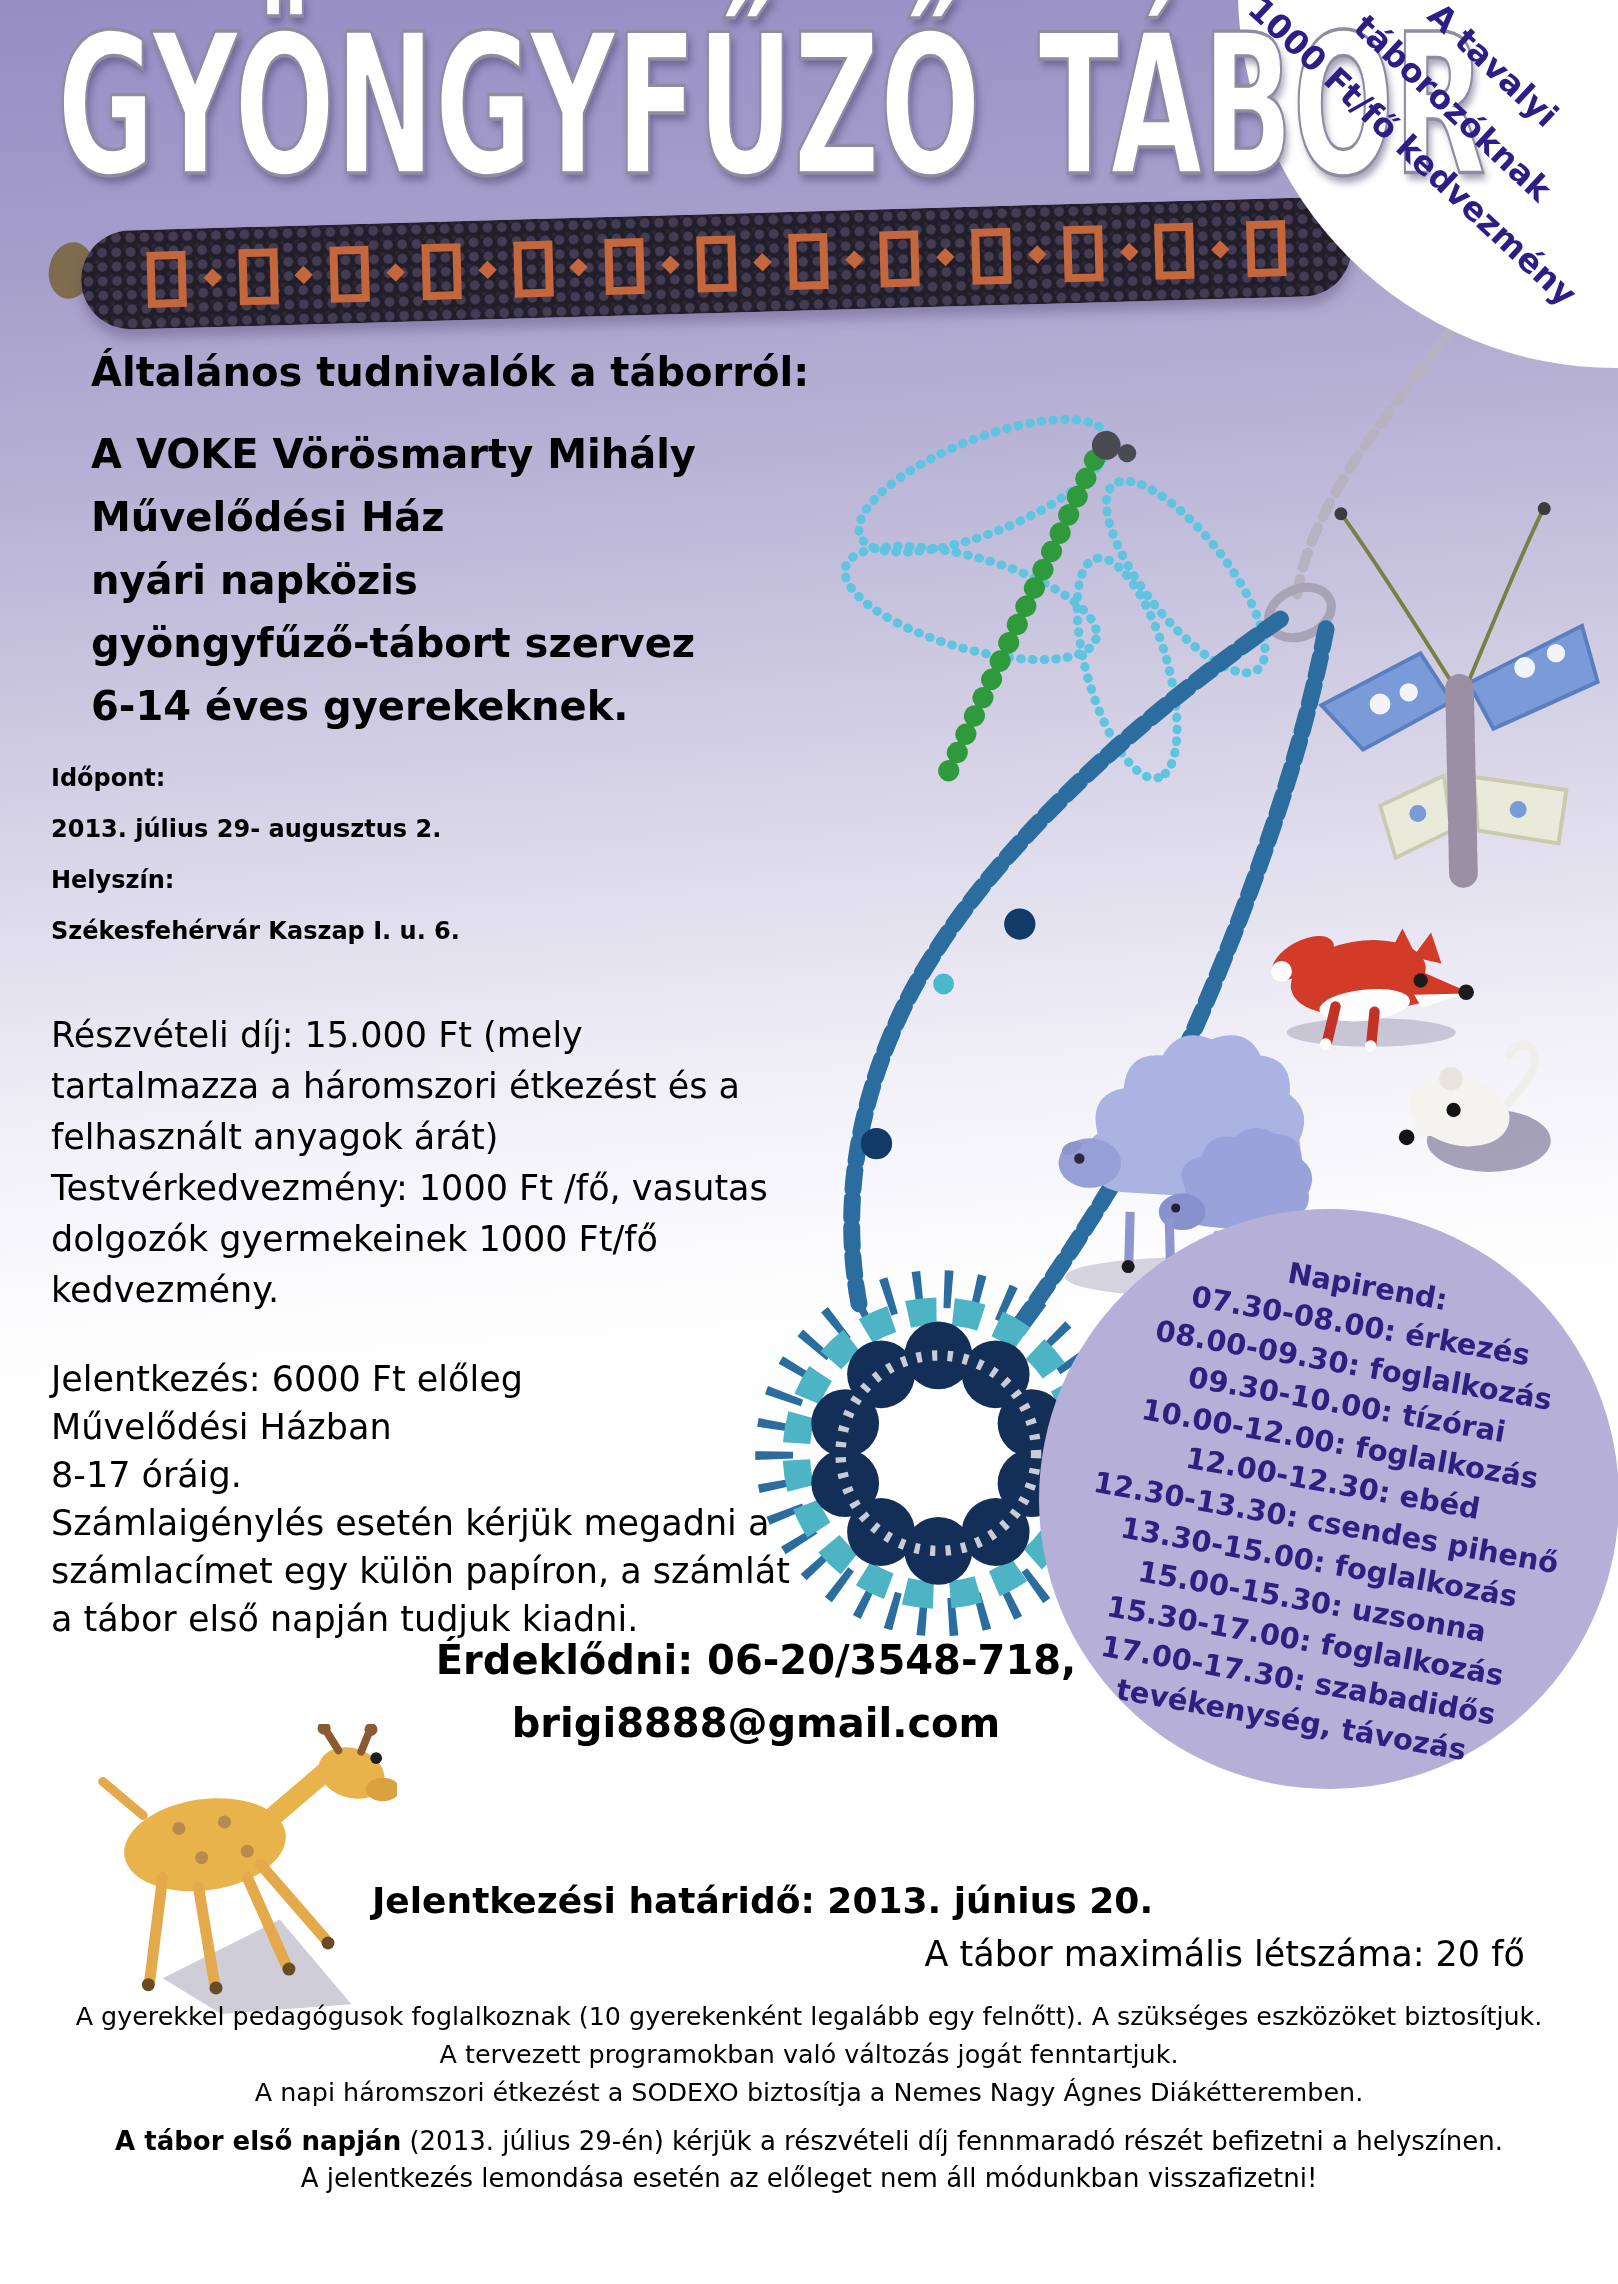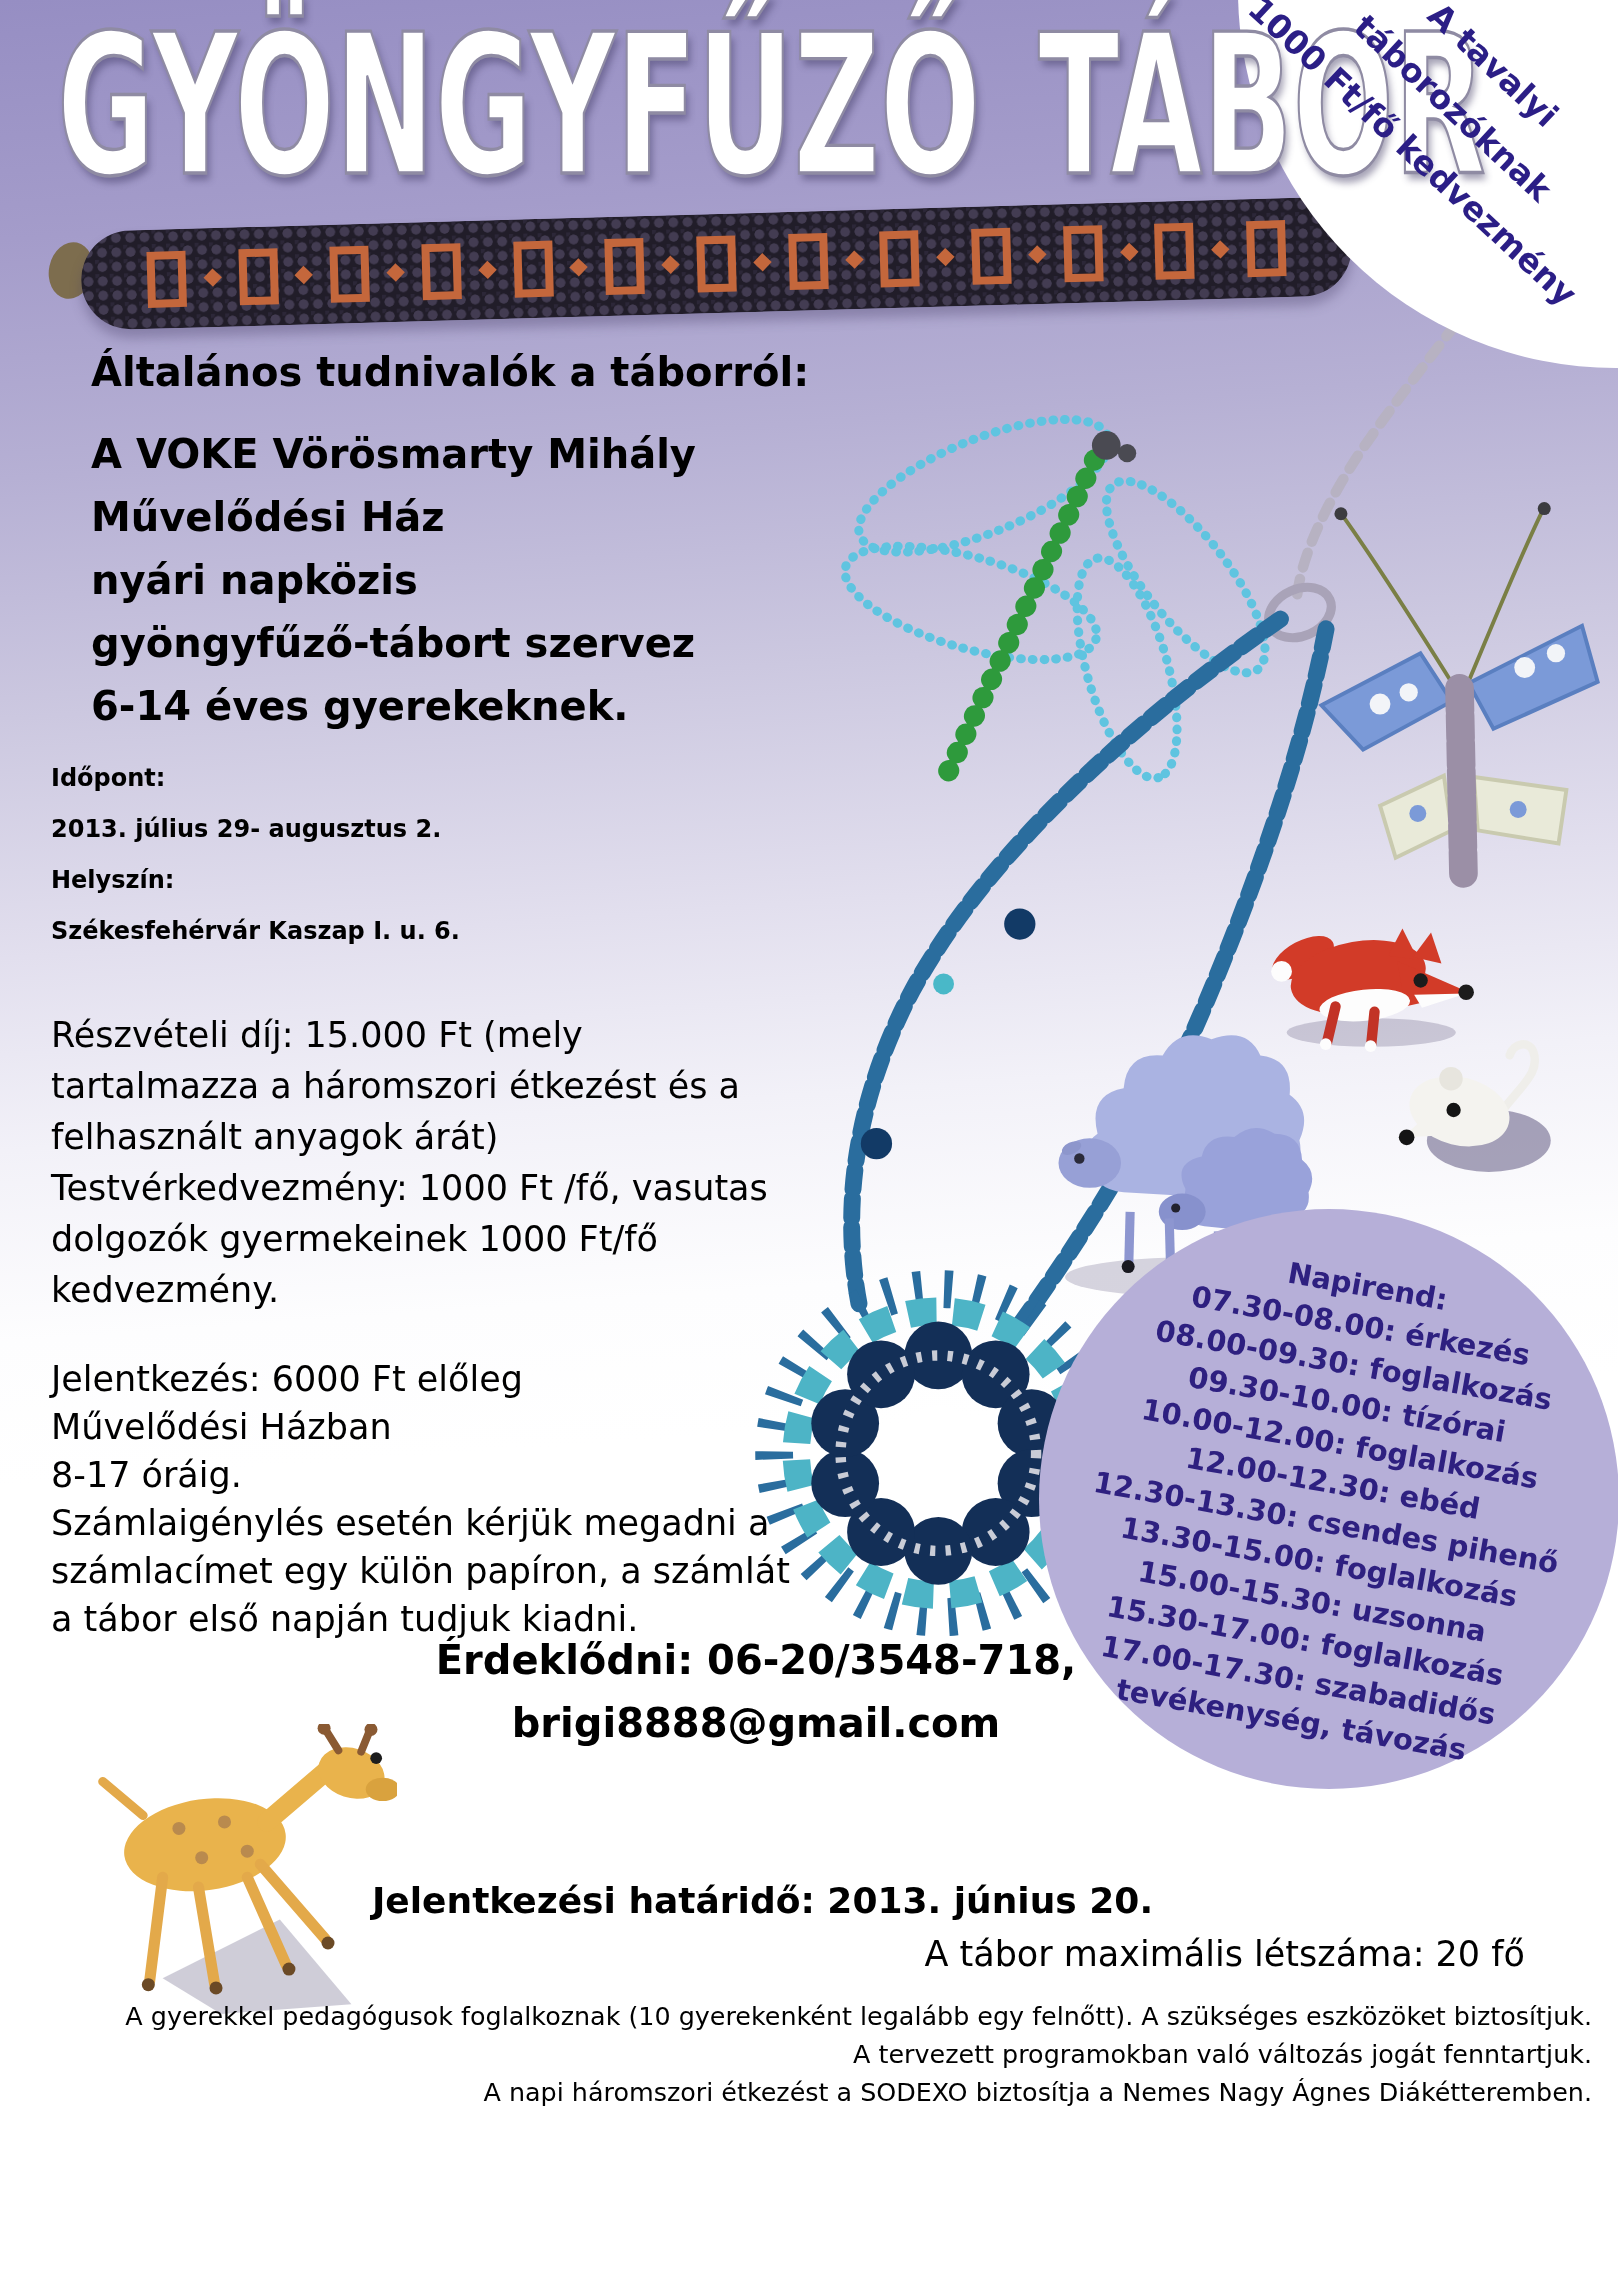--- a/index.html
+++ b/index.html
@@ -77,21 +77,21 @@
   .intro-heading { font-weight:bold; font-size:40px; margin-bottom:28px; }
   .intro-line { font-weight:bold; font-size:40px; line-height:63px; }
   .details { left:51px; top:753px; font-weight:bold; font-size:24px; line-height:51px; }
   .fee { left:51px; top:1010px; font-size:35px; line-height:51px; }
   .registration { left:51px; top:1355px; font-size:35px; line-height:48px; }
   .contact { left:215px; top:1629px; width:1082px; text-align:center;
              font-weight:bold; font-size:40px; line-height:63px; }
   .deadline { left:0; top:1880px; width:1525px; text-align:center;
               font-weight:bold; font-size:36px; }
   .capacity { left:0; top:1934px; width:1525px; text-align:right; font-size:35px; }
-  .footnotes { left:26px; top:1997px; width:1566px; text-align:right;
+  .footnotes { left:26px; top:1997px; width:1566px; text-align:center;
                font-size:25.4px; line-height:38px; }
   .finalnote { left:26px; top:2123px; width:1566px; text-align:center;
                font-size:26px; line-height:37px; }
   .finalnote b { font-weight:bold; }
 </style>
 </head>
 <body>
 
 <div class="page">
 
@@ -326,15 +326,19 @@
 
   <div class="tx deadline">Jelentkezési határidő: 2013. június 20.</div>
   <div class="tx capacity">A tábor maximális létszáma: 20 fő</div>
 
   <div class="tx footnotes">
     <div>A gyerekkel pedagógusok foglalkoznak (10 gyerekenként legalább egy felnőtt). A szükséges eszközöket biztosítjuk.</div>
     <div>A tervezett programokban való változás jogát fenntartjuk.</div>
     <div>A napi háromszori étkezést a SODEXO biztosítja a Nemes Nagy Ágnes Diákétteremben.</div>
   </div>
 
+  <div class="tx finalnote">
+    <div><b>A tábor első napján</b><span> (2013. július 29-én) kérjük a részvételi díj fennmaradó részét befizetni a helyszínen.</span></div>
+    <div>A jelentkezés lemondása esetén az előleget nem áll módunkban visszafizetni!</div>
+  </div>
 
 </div>
 
 
 </body></html>

